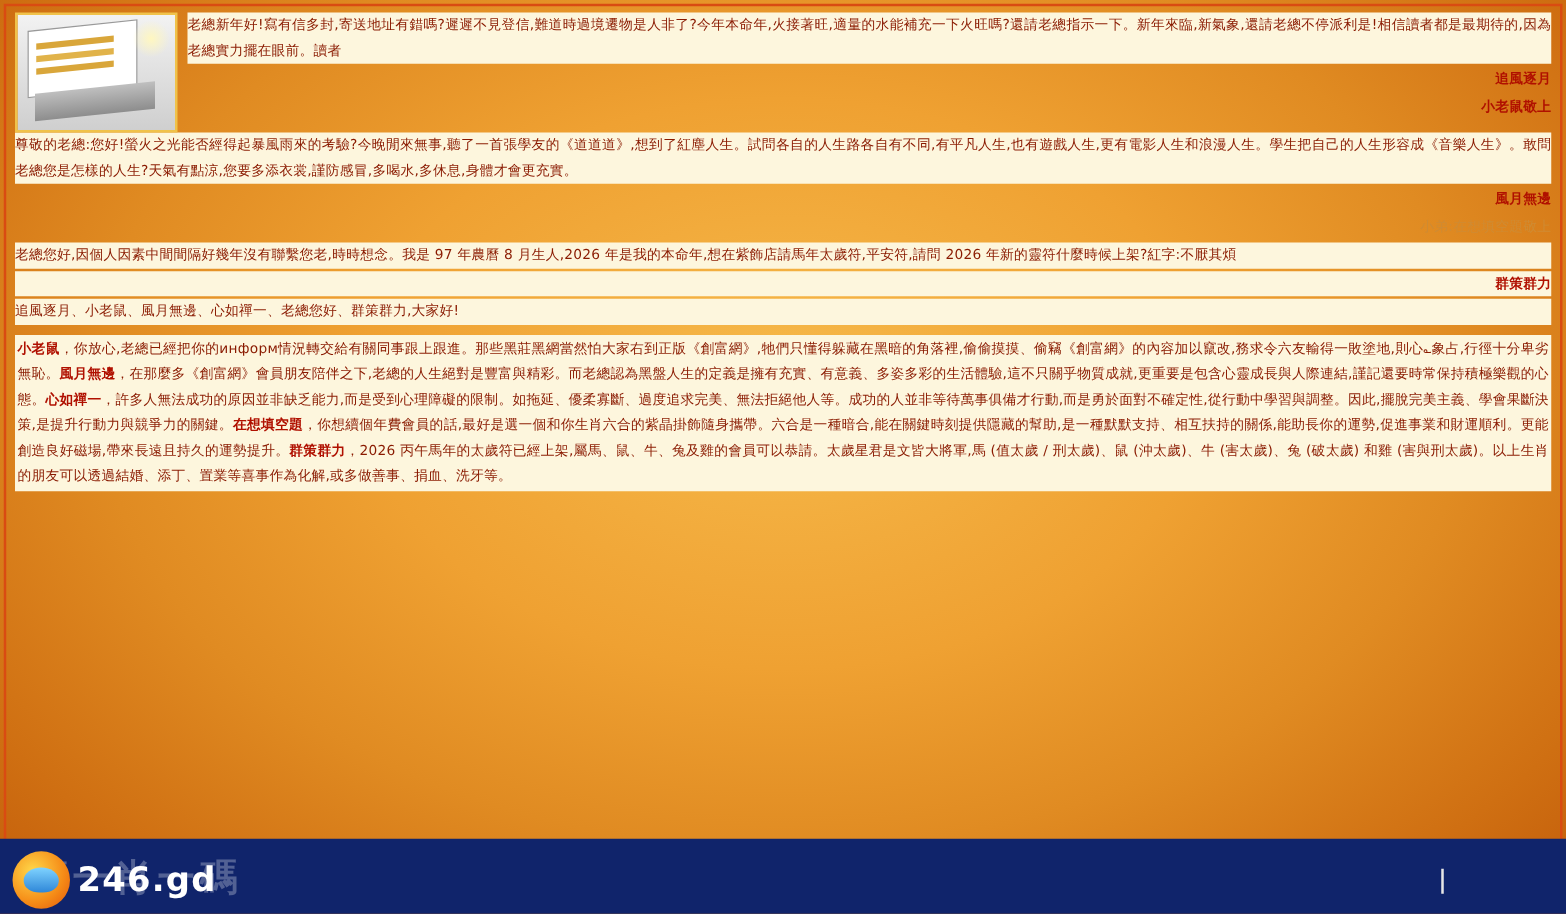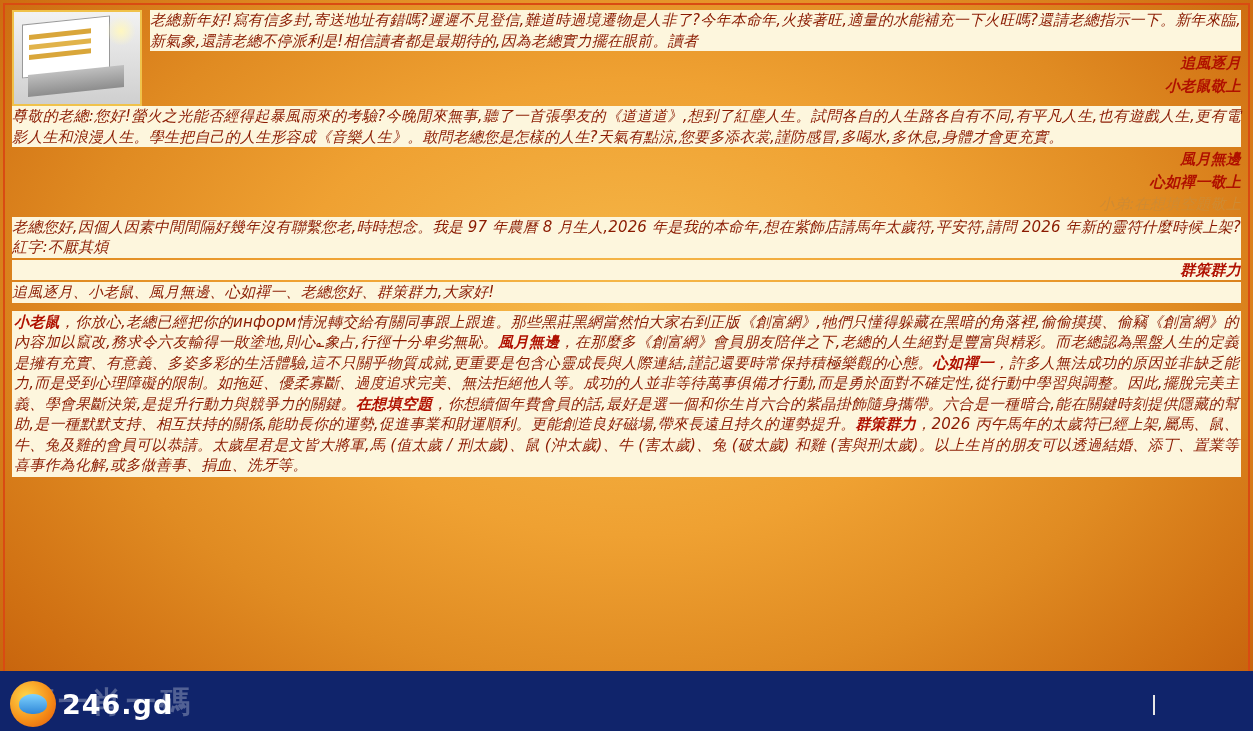--- a/index.html
+++ b/index.html
@@ -21,27 +21,26 @@
     border:2px solid #d94b12;
     box-sizing:border-box;
   }
   .content{
     position:absolute;left:6px;top:6px;right:6px;bottom:0;
     padding:4px 6px 0 6px;
     box-sizing:border-box;
   }
   
   .blk{
-    font-size:15px;
+    font-size:11px;
     line-height:20.5px;
     color:#8a1a00;
     text-align:justify;
     margin:0 0 2px 0;
     letter-spacing:0.2px;
-    font-style:italic;
   }
   .hl{background:#fdf6dd;}
   .sig{display:block;text-align:right;}
   .nm{color:#b01000;font-weight:bold;}
   .row1{display:flex;align-items:flex-start;gap:8px;}
   .thumb{
     flex:0 0 auto;
     width:126px;height:92px;
     background:linear-gradient(#f2f2f2,#cfcfcf);
     border:2px solid #f0c24a;
@@ -122,21 +121,20 @@
       <div class="col1">
         <p class="blk hl">老總新年好!寫有信多封,寄送地址有錯嗎?遲遲不見登信,難道時過境遷物是人非了?今年本命年,火接著旺,適量的水能補充一下火旺嗎?還請老總指示一下。新年來臨,新氣象,還請老總不停派利是!相信讀者都是最期待的,因為老總實力擺在眼前。讀者</p>
         <p class="blk sig nm">追風逐月</p>
         <p class="blk sig nm">小老鼠敬上</p>
       </div>
     </div>
 
     <p class="blk hl">尊敬的老總:您好!螢火之光能否經得起暴風雨來的考驗?今晚閒來無事,聽了一首張學友的《道道道》,想到了紅塵人生。試問各自的人生路各自有不同,有平凡人生,也有遊戲人生,更有電影人生和浪漫人生。學生把自己的人生形容成《音樂人生》。敢問老總您是怎樣的人生?天氣有點涼,您要多添衣裳,謹防感冒,多喝水,多休息,身體才會更充實。</p>
     <p class="blk sig nm">風月無邊</p>
 
-    <p class="blk sig nm">心如禪一敬上</p>
 
     <p class="blk sig faded">小弟:在想填空題敬上</p>
 
     <p class="blk hl">老總您好,因個人因素中間間隔好幾年沒有聯繫您老,時時想念。我是 97 年農曆 8 月生人,2026 年是我的本命年,想在紫飾店請馬年太歲符,平安符,請問 2026 年新的靈符什麼時候上架?紅字:不厭其煩</p>
     <p class="blk sig nm hl">群策群力</p>
 
     <p class="blk hl">追風逐月、小老鼠、風月無邊、心如禪一、老總您好、群策群力,大家好!</p>
 
     <div class="spacer"></div>
 

